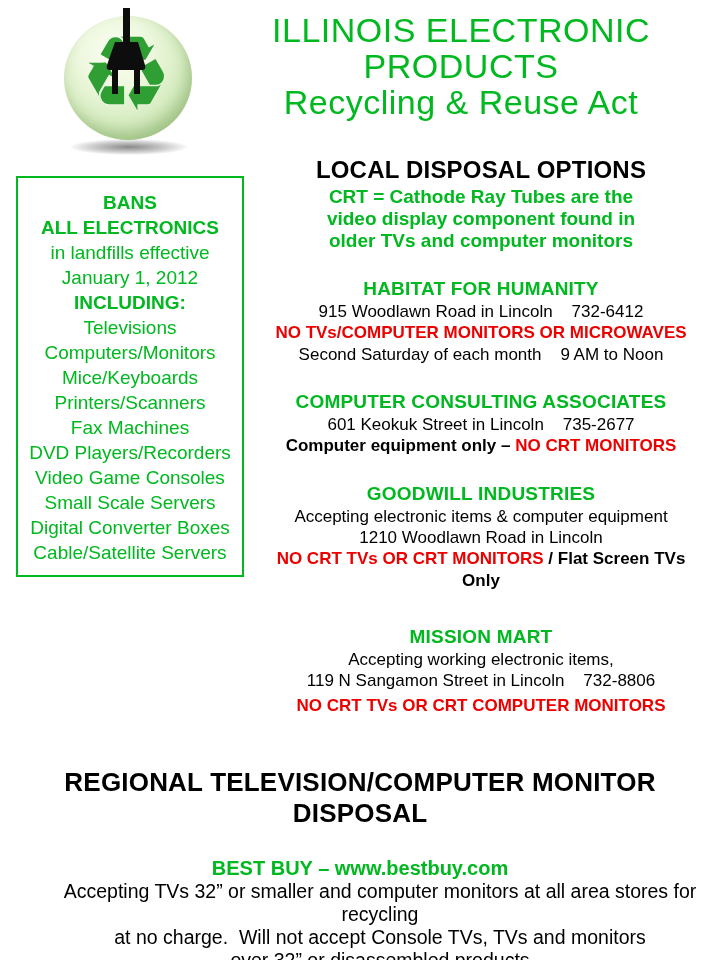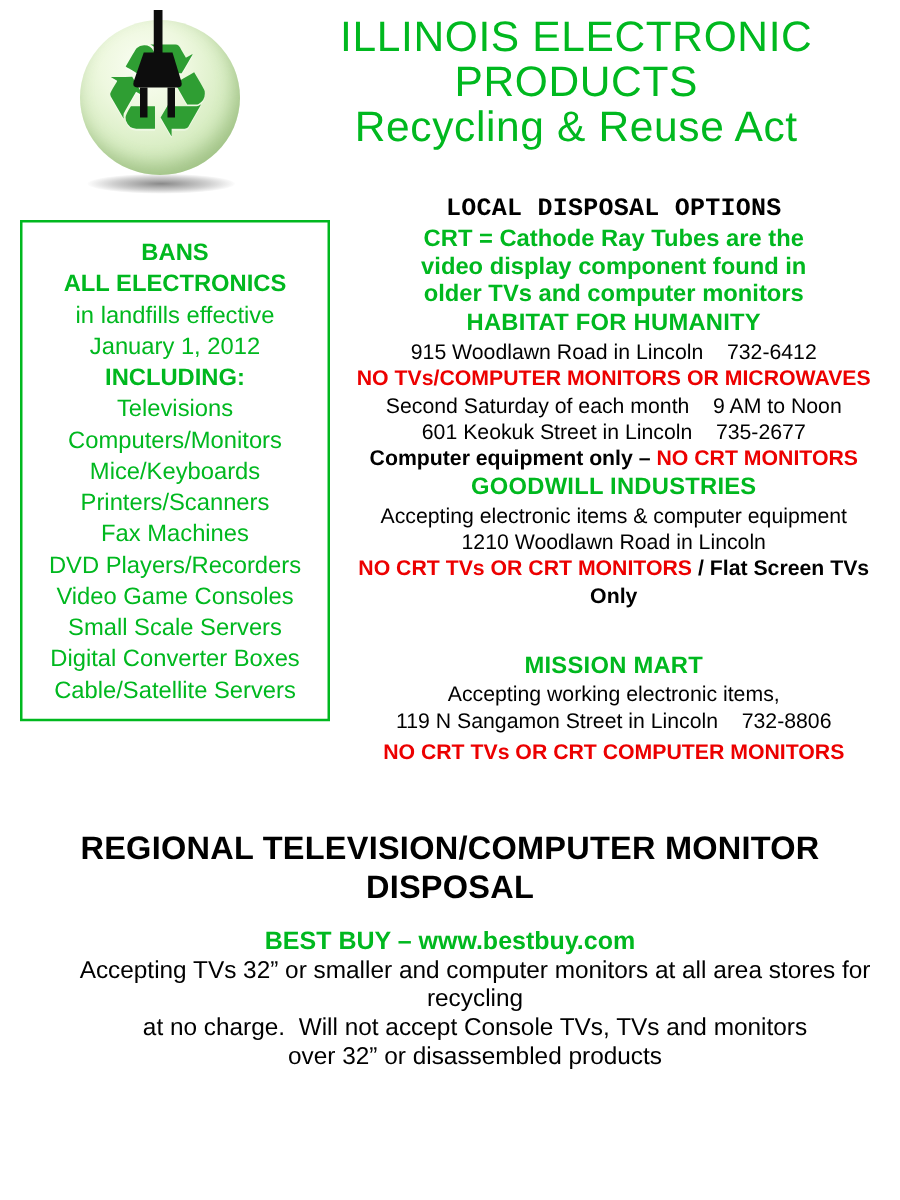--- a/index.html
+++ b/index.html
@@ -25,39 +25,39 @@
     background:radial-gradient(circle at 40% 30%,#fbfef4 0%,#eef8df 30%,#d8edc3 58%,#bfdda6 82%,#cbe4b4 100%);
     box-shadow:inset -4px -8px 14px rgba(120,160,90,.45);}
   .recycle-glyph{position:absolute;left:0;top:0;width:128px;height:124px;display:flex;
     align-items:center;justify-content:center;font-size:104px;line-height:1;color:#2f9e33;
     text-shadow:0 1px 0 rgba(255,255,255,.4);}
   .plug-svg{position:absolute;left:36px;top:-4px;}
   .title-block{flex:1;text-align:center;color:var(--green);font-size:34px;line-height:36px;
     padding-top:12px;letter-spacing:.5px;}
   
   .columns{display:flex;align-items:flex-start;padding:0 16px;margin-top:6px;}
-  .bans-box{width:248px;flex:0 0 auto;border:2px solid var(--green);margin-top:20px;
+  .bans-box{width:228px;flex:0 0 auto;border:2px solid var(--green);margin-top:20px;
     padding:12px 4px 10px;text-align:center;color:var(--green);font-size:19px;line-height:25px;}
   .bans-box .bold{font-weight:bold;}
   .bans-item.narrow{max-width:190px;margin:0 auto;}
   .local{flex:1;text-align:center;margin-left:14px;}
-  .local-heading{font-size:20px;font-weight:bold;letter-spacing:.2px;font-family:Liberation Mono, monospace;}
+  .local-heading{font-size:24px;font-weight:bold;letter-spacing:.2px;}
   .crt-note{color:var(--green);font-weight:bold;font-size:19px;line-height:22px;margin-top:2px;}
-  .venue{}
+  .venue{margin-top:25px;}
   .venue-name{color:var(--green);font-weight:bold;font-size:19px;line-height:24px;letter-spacing:.2px;}
   .venue-line{font-size:17px;line-height:21px;white-space:pre-wrap;}
   .warning{color:var(--red);font-weight:bold;font-size:17px;line-height:22px;}
   .warning .black{color:var(--text);}
   .note-mixed{font-size:17px;line-height:22px;font-weight:bold;}
   .note-mixed .red{color:var(--red);}
   .venue-mission .warning{margin-top:4px;}
   
   .regional{text-align:center;margin-top:50px;}
   .regional-heading{font-size:26px;font-weight:bold;letter-spacing:.2px;}
-  .vendor-name{color:var(--green);font-weight:bold;font-size:20px;line-height:24px;margin-top:16px;}
+  .vendor-name{color:var(--green);font-weight:bold;font-size:20px;line-height:24px;margin-top:27px;}
   .vendor-desc{font-size:19.5px;line-height:23px;white-space:pre-wrap;padding-left:40px;}
 </style>
 </head>
 <body>
 
 <div class="page">
 
   <div class="masthead">
     <div class="logo-wrap">
       <div class="logo-shadow"></div>
@@ -106,20 +106,21 @@
       </div>
 
       <div class="venue">
         <div class="venue-name">HABITAT FOR HUMANITY</div>
         <div class="venue-line">915 Woodlawn Road in Lincoln    732-6412</div>
         <div class="warning">NO TVs/COMPUTER MONITORS OR MICROWAVES</div>
         <div class="venue-line">Second Saturday of each month    9 AM to Noon</div>
       </div>
 
       <div class="venue">
+        <div class="venue-name">COMPUTER CONSULTING ASSOCIATES</div>
         <div class="venue-line">601 Keokuk Street in Lincoln    735-2677</div>
         <div class="note-mixed"><span>Computer equipment only – </span><span class="red">NO CRT MONITORS</span></div>
       </div>
 
       <div class="venue">
         <div class="venue-name">GOODWILL INDUSTRIES</div>
         <div class="venue-line">Accepting electronic items &amp; computer equipment</div>
         <div class="venue-line">1210 Woodlawn Road in Lincoln</div>
         <div class="warning"><span>NO CRT TVs OR CRT MONITORS</span><span class="black"> / Flat Screen TVs Only</span></div>
       </div>

